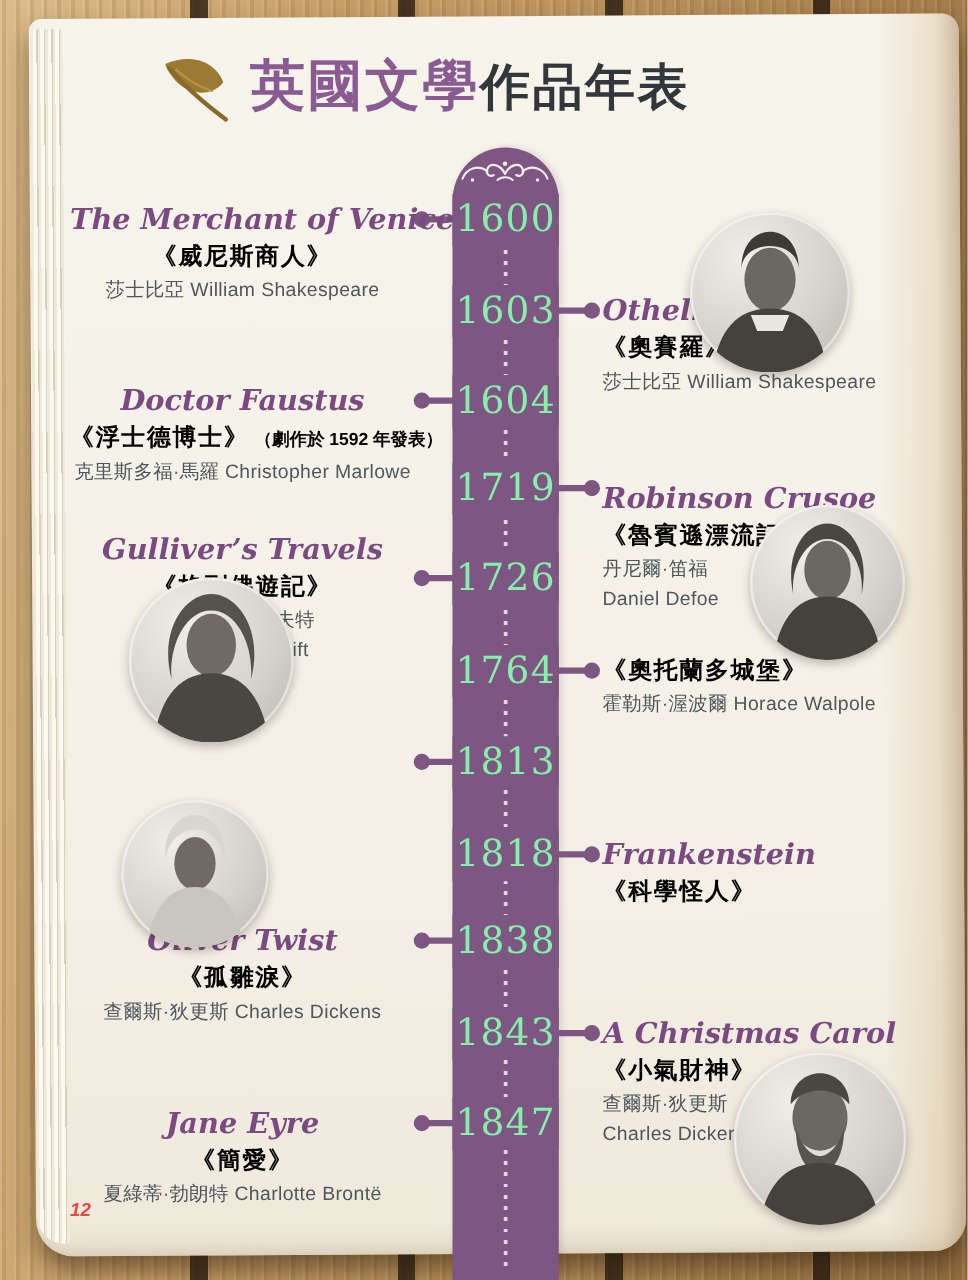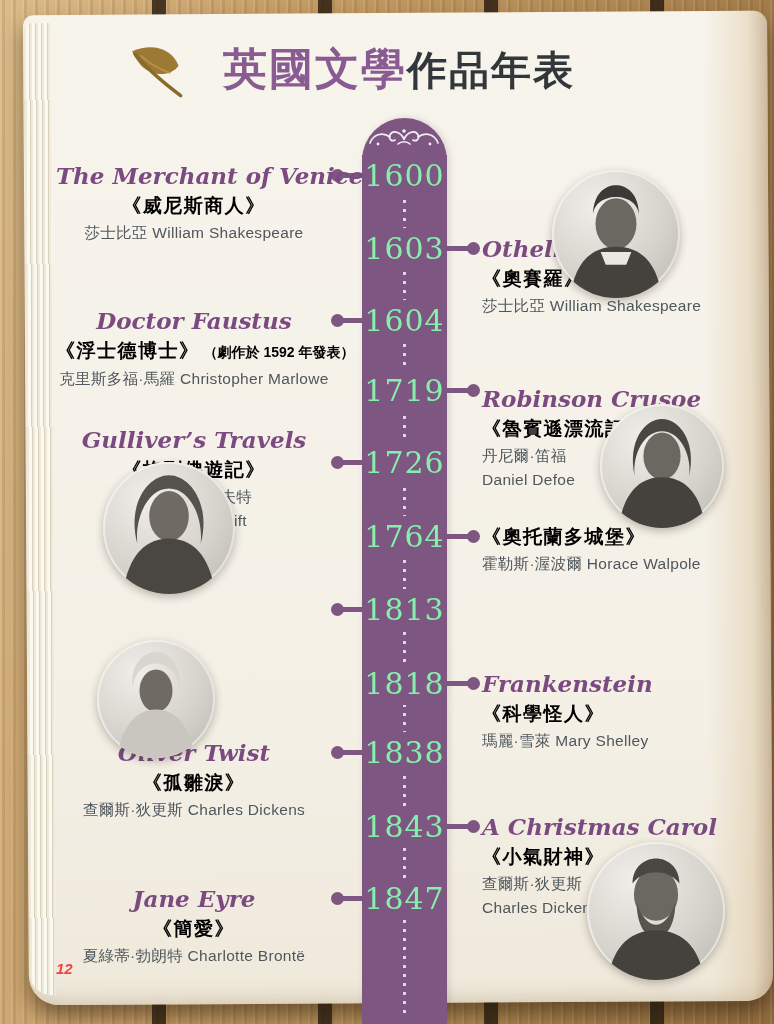--- a/index.html
+++ b/index.html
@@ -26,21 +26,21 @@
     background:repeating-linear-gradient(90deg,#efe9da 0 2px,#fcf9f0 2px 5px,#d8d1bd 5px 6px);
     border-radius:8px 0 0 22px;
   }
   .page::after{ 
     content:"";position:absolute;right:0;top:0;bottom:0;width:64px;
     background:linear-gradient(90deg,rgba(205,170,115,0) 0,rgba(205,170,115,.28) 70%,rgba(150,110,62,.42) 100%);
     border-radius:0 14px 26px 0;
   }
 
   
-  .header{position:absolute;left:126px;top:40px;display:flex;align-items:flex-end;gap:23px;}
+  .header{position:absolute;left:126px;top:40px;display:flex;align-items:flex-end;}
   .quill{width:66px;height:66px;margin-right:8px;}
   .header-title{font-weight:700;letter-spacing:2px;line-height:58px;white-space:nowrap;}
   .ht-purple{font-size:44px;color:#8a5b92;}
   .ht-dark{font-size:40px;color:#32373b;font-weight:600;}
 
   
   .col{
     position:absolute;left:362px;top:118px;width:85px;height:906px;
     background:#7d5681;border-radius:44px 44px 0 0;
     box-shadow:2px 0 6px rgba(60,30,60,.15);
@@ -200,21 +200,20 @@
 
   <div class="entry right" style="top:522px">
     <div class="title-zh">《奧托蘭多城堡》</div>
     <div class="author">霍勒斯·渥波爾 Horace Walpole</div>
   </div>
 
 
   <div class="entry right" style="top:669px">
     <div class="title-en">Frankenstein</div>
     <div class="title-zh">《科學怪人》</div>
-    <div class="author">瑪麗·雪萊 Mary Shelley</div>
   </div>
 
   <div class="entry left" style="top:738px">
     <div class="title-en">Oliver Twist</div>
     <div class="title-zh">《孤雛淚》</div>
     <div class="author">查爾斯·狄更斯 Charles Dickens</div>
   </div>
 
   <div class="entry right" style="top:812px">
     <div class="title-en">A Christmas Carol</div>

